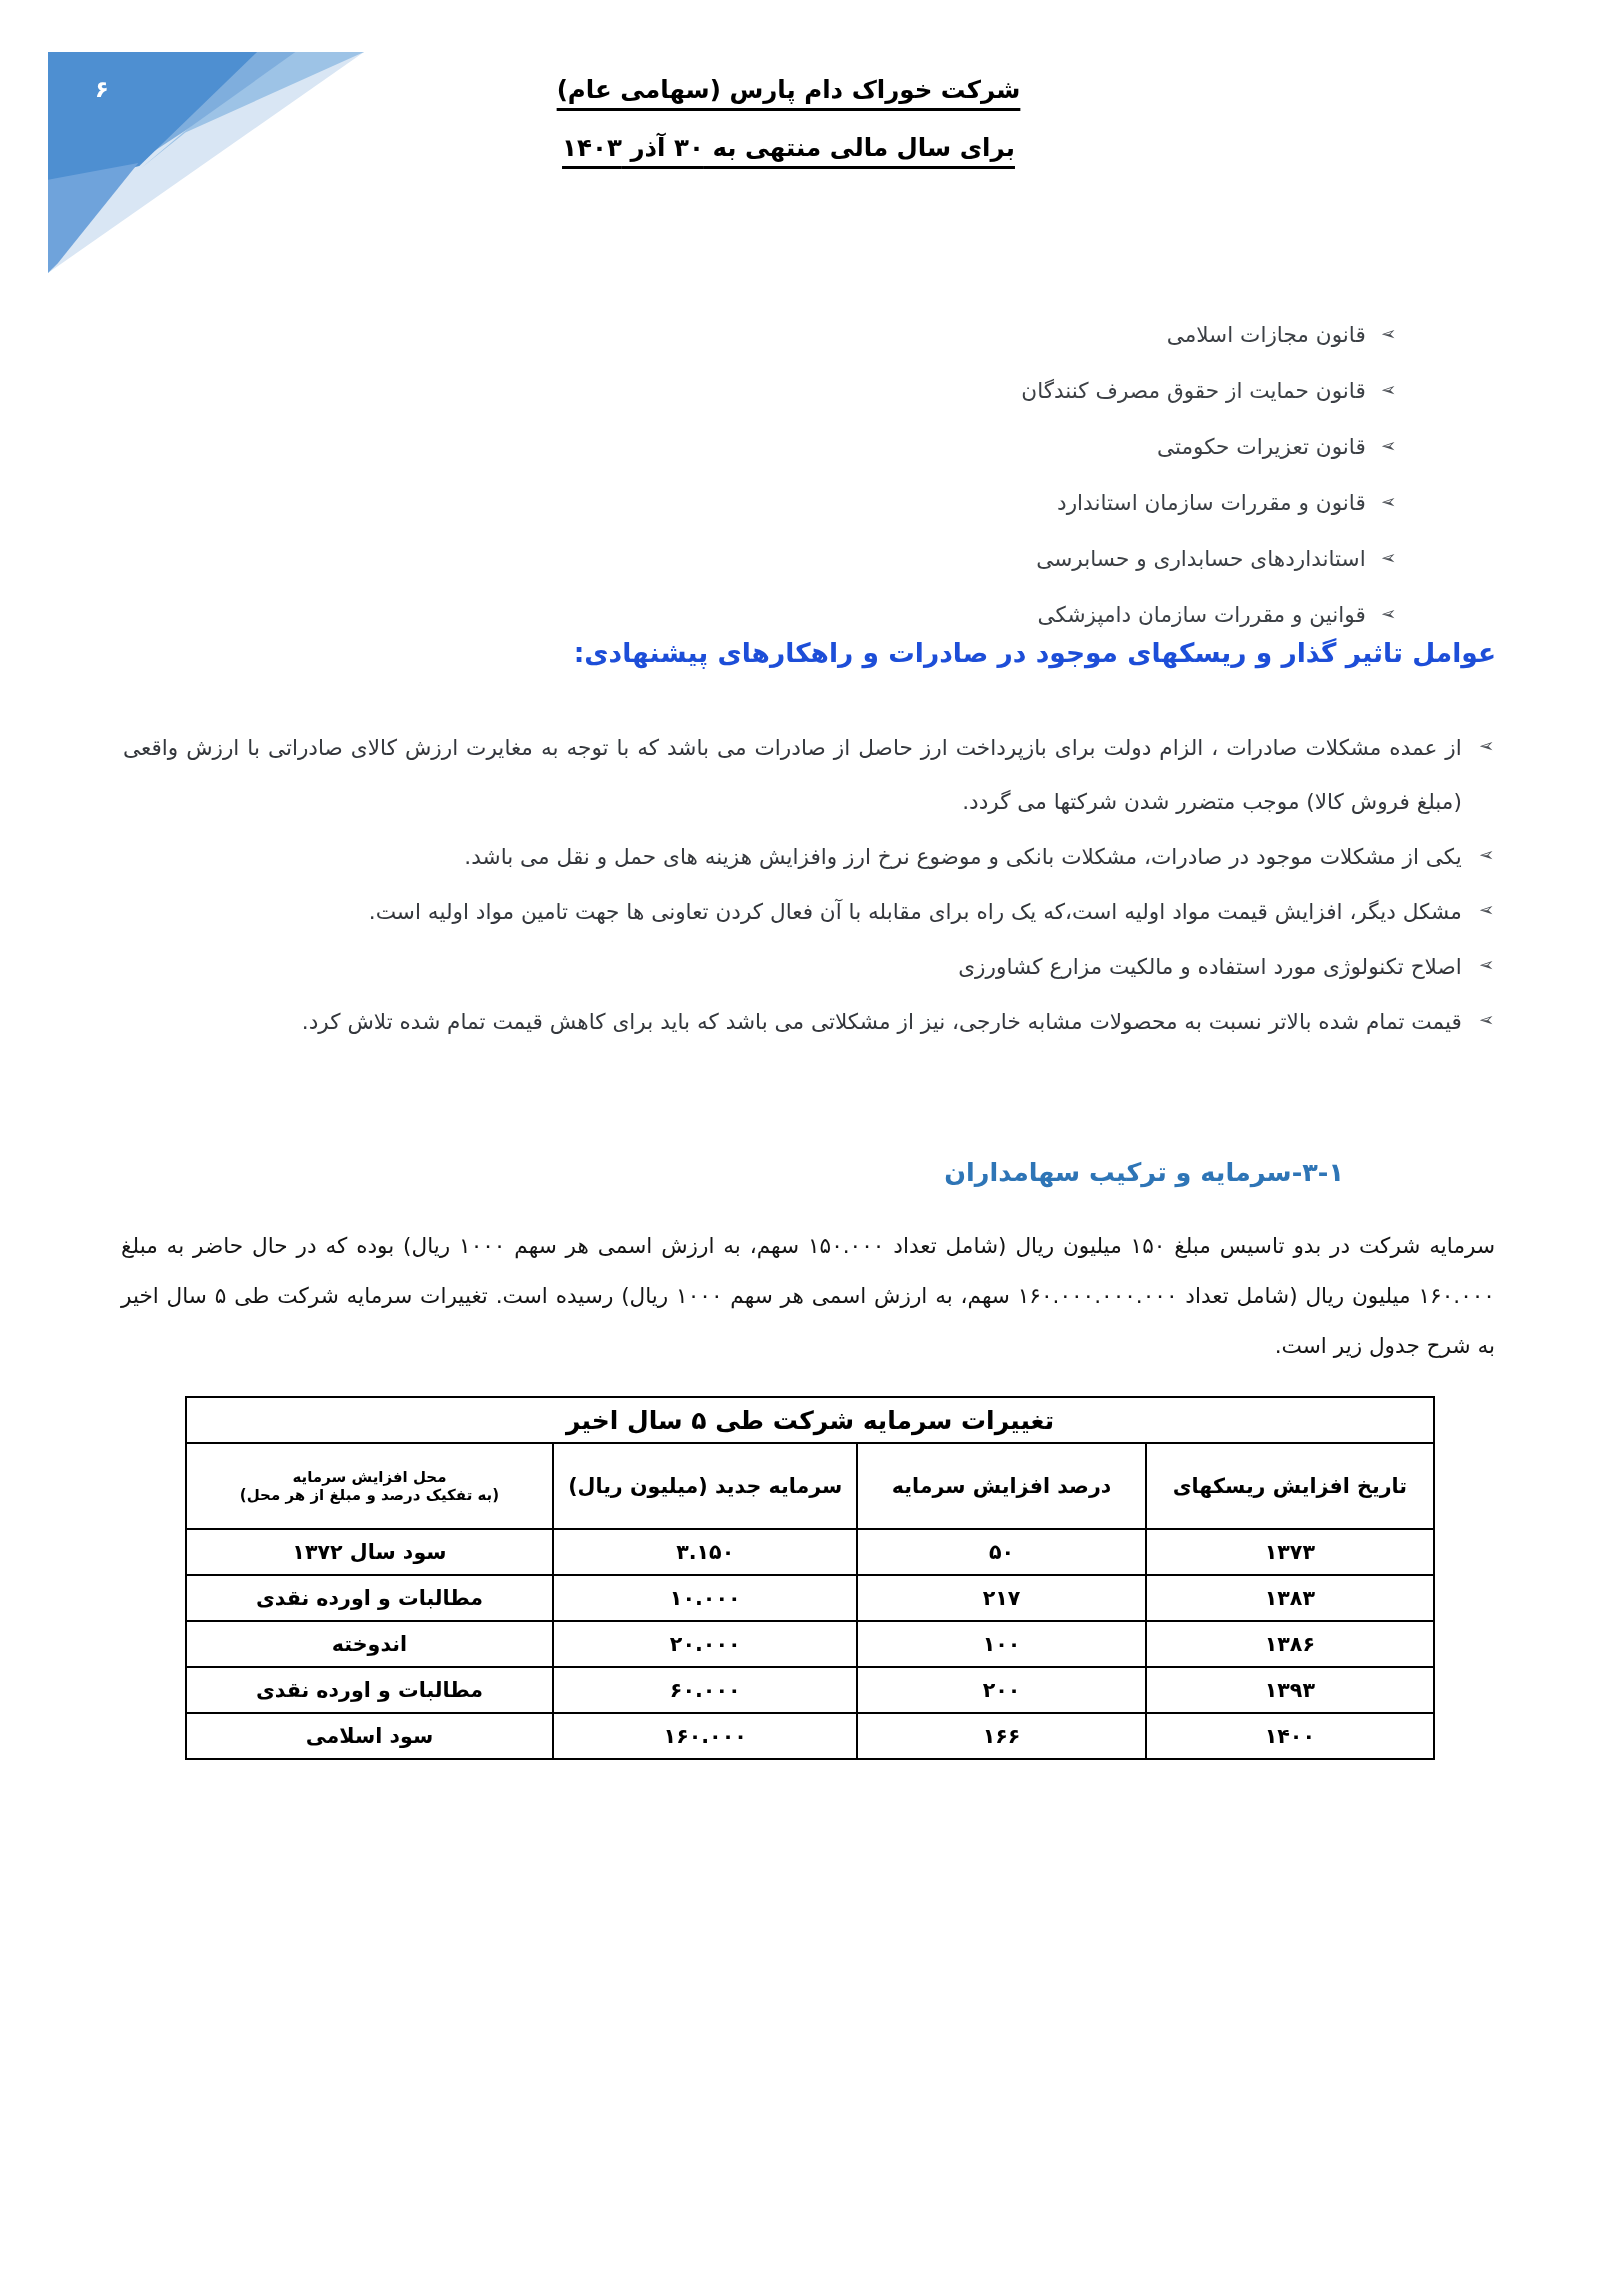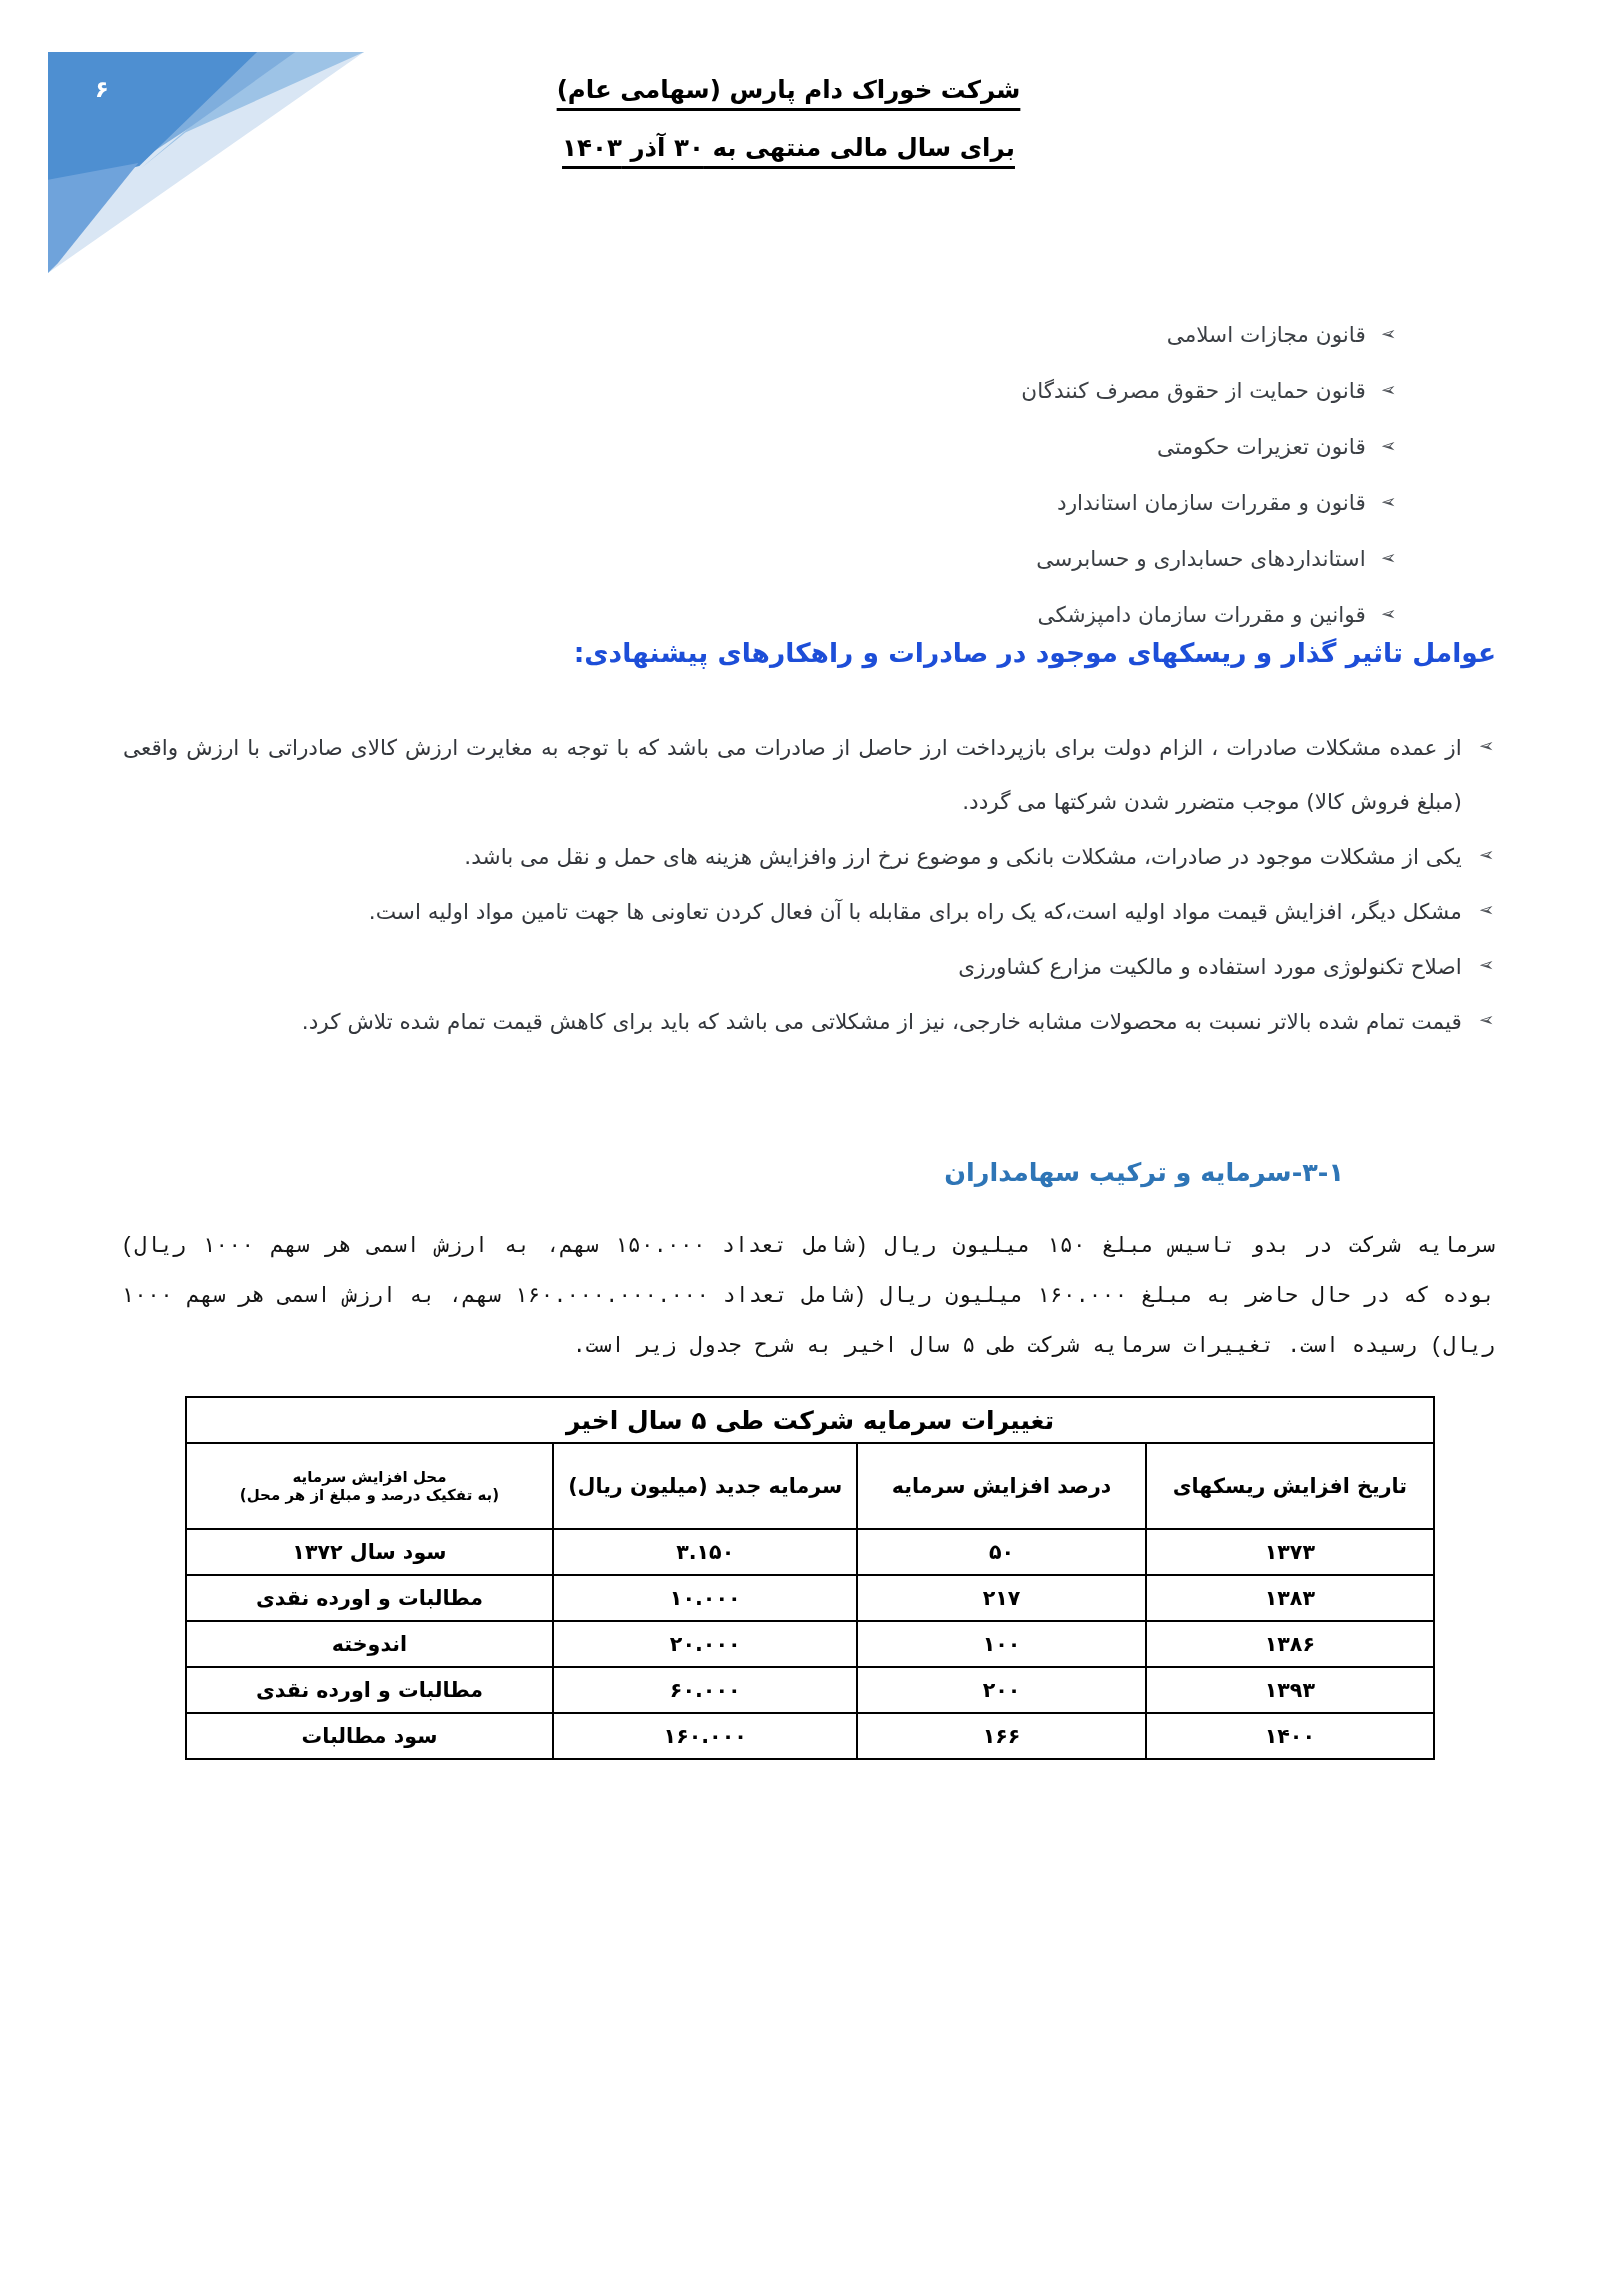--- a/index.html
+++ b/index.html
@@ -67,21 +67,20 @@
 
   
   .capital-heading {
     position:absolute; top:1157px; right:277px;
     color:#2E75B6; font-size:25.5px; font-weight:bold;
   }
   .capital-paragraph {
     position:absolute; top:1221px; right:126px; left:121px;
     color:#141414; font-size:21.6px; line-height:50px;
     text-align:justify;
-    font-family:Liberation Mono, monospace;
   }
 
   
   .capital-table-wrap { position:absolute; top:1396px; right:186px; left:185px; }
   table.capital-table {
     width:100%; border-collapse:collapse;
     border:2.9px solid #000;
     direction:rtl;
   }
   table.capital-table td, table.capital-table th {
@@ -208,20 +207,20 @@
         <tr class="tbl-row">
           <td>۱۳۹۳</td>
           <td>۲۰۰</td>
           <td>۶۰.۰۰۰</td>
           <td>مطالبات و اورده نقدی</td>
         </tr>
         <tr class="tbl-row">
           <td>۱۴۰۰</td>
           <td>۱۶۶</td>
           <td>۱۶۰.۰۰۰</td>
-          <td>سود مطالبات</td>
+          <td>سود اسلامی</td>
         </tr>
       </tbody>
     </table>
   </div>
 
 </div>
 
 
 </body></html>

